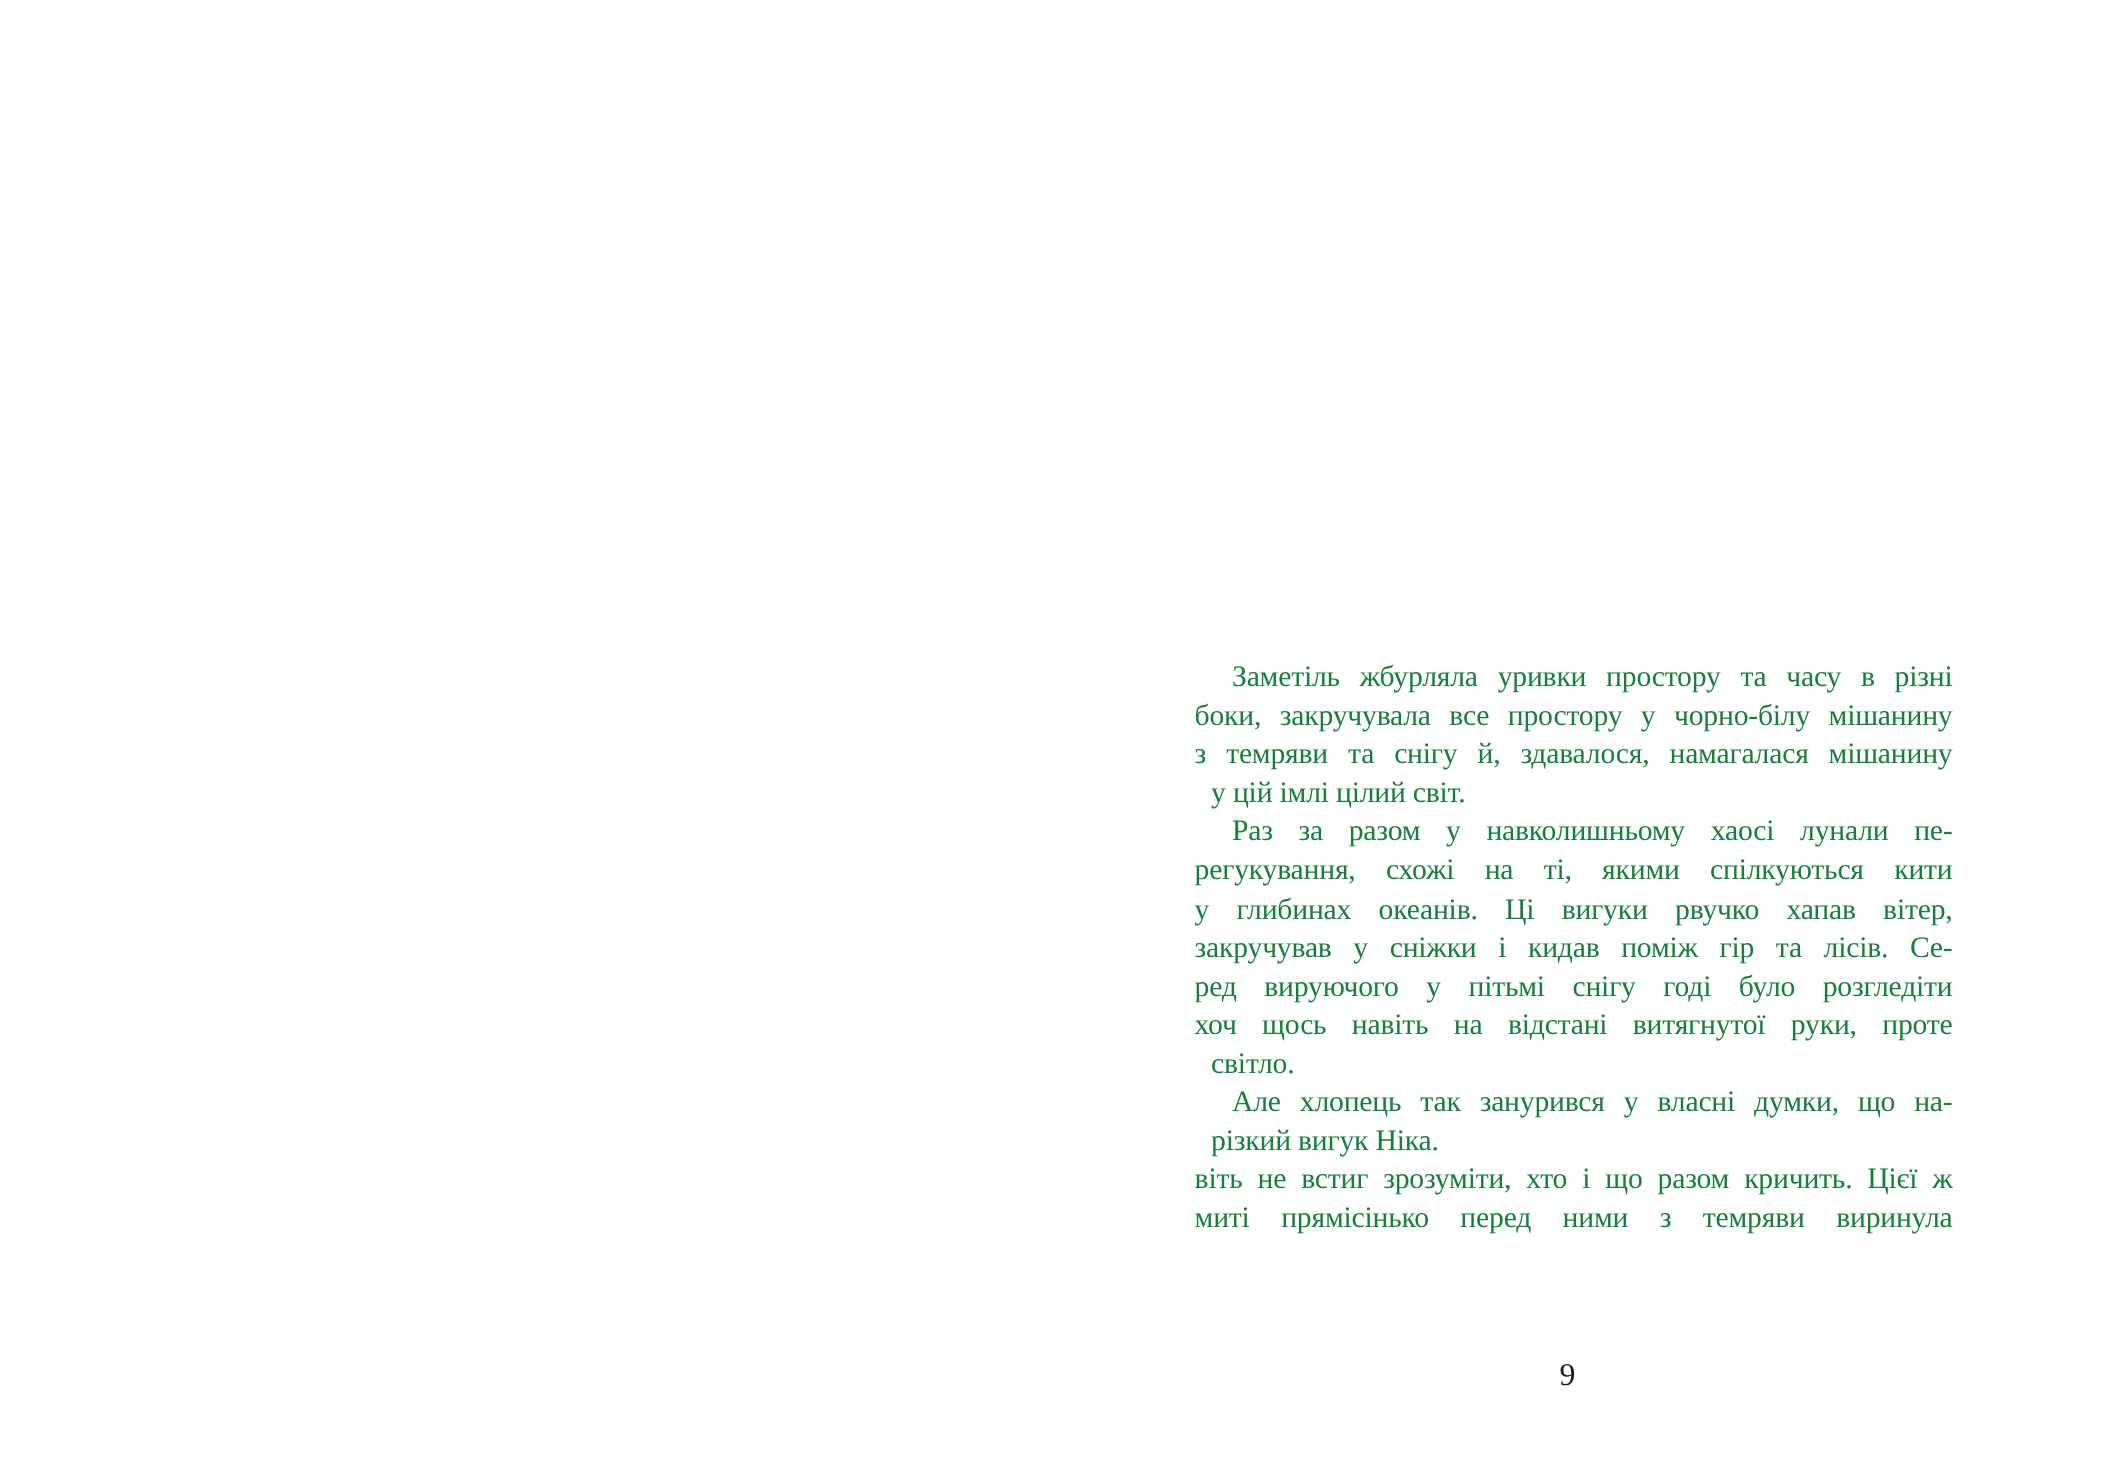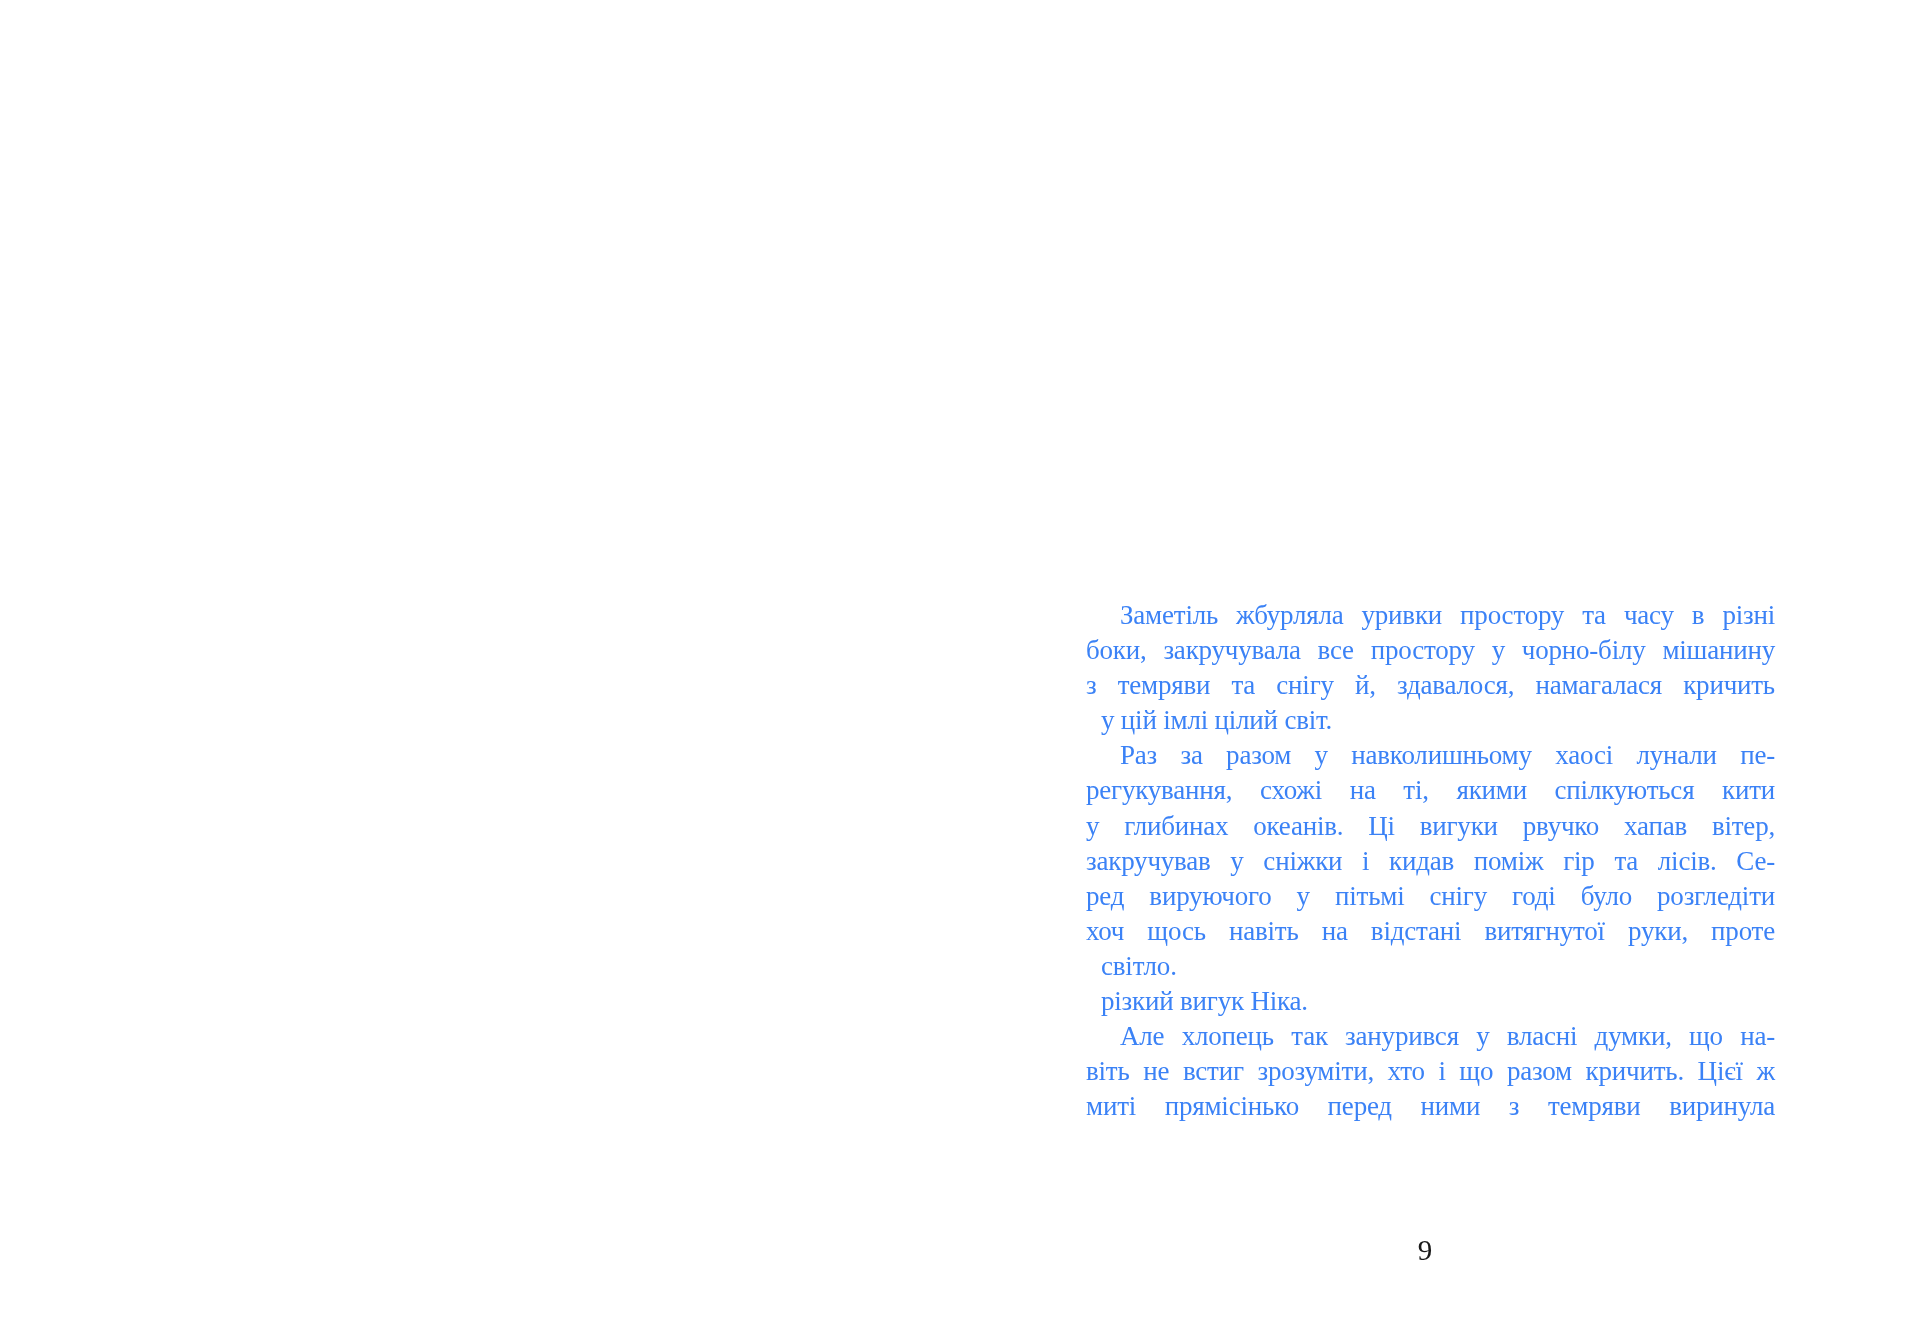--- a/index.html
+++ b/index.html
@@ -35,21 +35,21 @@
       background: #ffffff;
     }
     .text-block {
       position: absolute;
       left: 126px;   
       top: 598px;
       width: 689px;
       font-family: "Liberation Serif", "DejaVu Serif", serif;
       font-size: 27px;
       line-height: 35.1px;
-      color: #3b82f6;
+      color: #15803d;
       letter-spacing: -0.2px;
     }
     .line {
       display: block;
       white-space: nowrap;
       text-align: justify;
       text-align-last: justify;
       height: 35.1px;
       overflow: visible;
     }
@@ -75,30 +75,30 @@
 </head>
 <body>
 
 <div class="spread">
   <div class="page-left"></div>
 
   <div class="page-right">
     <div class="text-block">
       <span class="line indent">Заметіль жбурляла уривки простору та часу в різні</span>
       <span class="line">боки, закручувала все простору у чорно-білу мішанину</span>
-      <span class="line">з темряви та снігу й, здавалося, намагалася кричить</span>
+      <span class="line">з темряви та снігу й, здавалося, намагалася мішанину</span>
       <span class="line last">у цій імлі цілий світ.</span>
       <span class="line indent">Раз за разом у навколишньому хаосі лунали пе-</span>
       <span class="line">регукування, схожі на ті, якими спілкуються кити</span>
       <span class="line">у глибинах океанів. Ці вигуки рвучко хапав вітер,</span>
       <span class="line">закручував у сніжки і кидав поміж гір та лісів. Се-</span>
       <span class="line">ред вируючого у пітьмі снігу годі було розгледіти</span>
       <span class="line">хоч щось навіть на відстані витягнутої руки, проте</span>
       <span class="line last">світло.</span>
+      <span class="line indent">Але хлопець так занурився у власні думки, що на-</span>
       <span class="line last">різкий вигук Ніка.</span>
-      <span class="line indent">Але хлопець так занурився у власні думки, що на-</span>
       <span class="line">віть не встиг зрозуміти, хто і що разом кричить. Цієї ж</span>
       <span class="line">миті прямісінько перед ними з темряви виринула</span>
     </div>
 
     <div class="page-number">9</div>
   </div>
 </div>
 
 </body></html>

